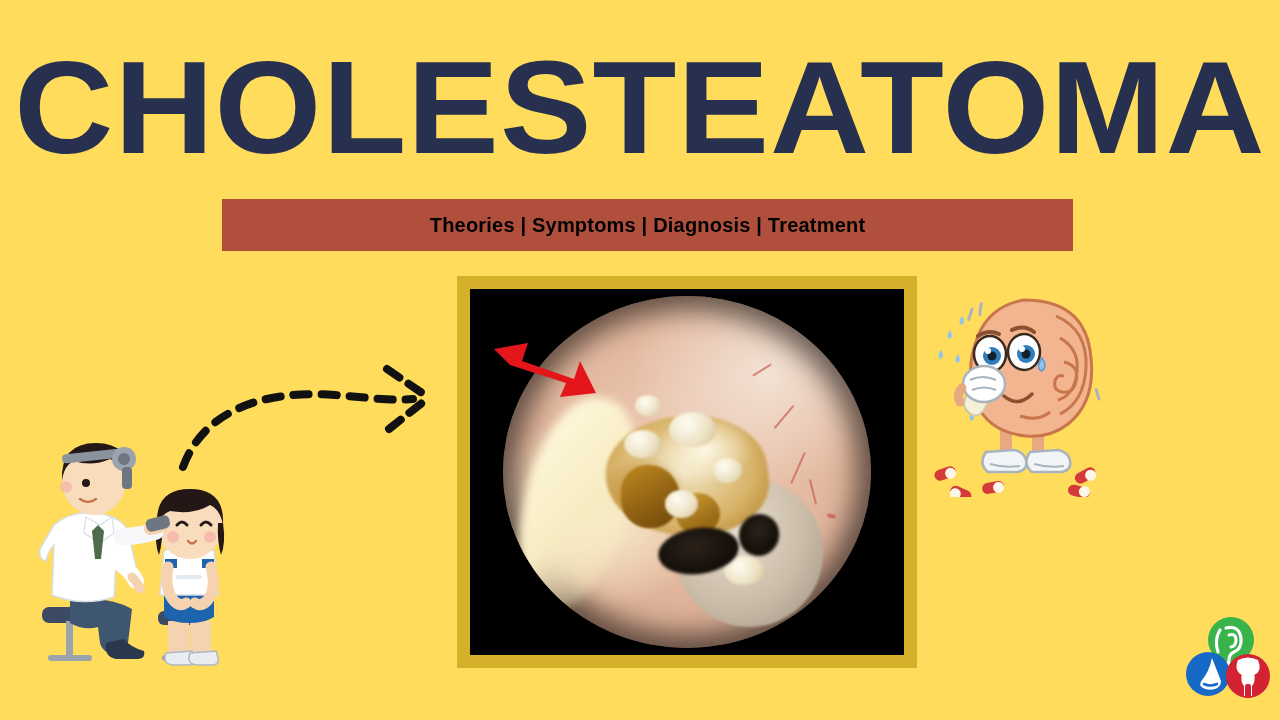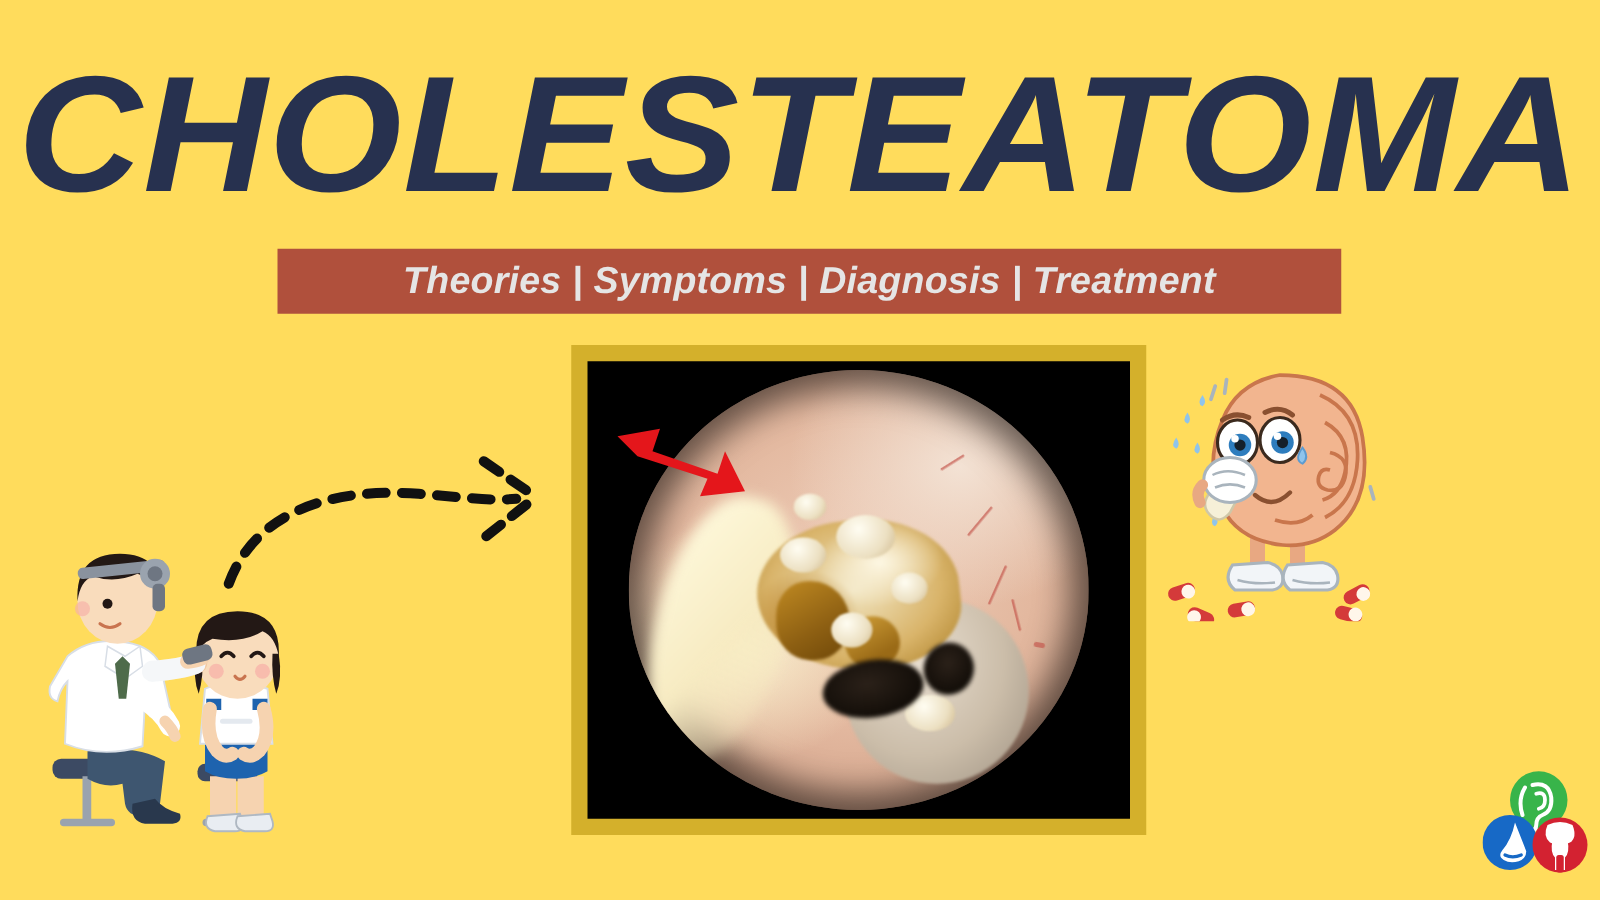--- a/index.html
+++ b/index.html
@@ -10,21 +10,20 @@
   body {
     font-family: "Liberation Sans", sans-serif;
   }
 
   #slide {
     position: relative;
     width: 1280px;
     height: 720px;
     overflow: hidden;
     background: #FFDC5C;
-    font-style: italic;
   }
 
   
   .title {
     position: absolute;
     left: 0;
     top: 42px;
     width: 1280px;
     text-align: center;
     font-family: "Liberation Sans", sans-serif;
@@ -46,22 +45,22 @@
     width: 851px;
     height: 52px;
     background: #B0503C;
     display: flex;
     align-items: center;
     justify-content: center;
   }
   .subtitle-text {
     font-family: "Liberation Sans", sans-serif;
     font-weight: bold;
-    font-size: 30px;
-    color: #e5e5e5;
+    font-size: 20px;
+    color: #000000;
     letter-spacing: 0.2px;
     white-space: nowrap;
   }
 
   
   .photo-frame {
     position: absolute;
     left: 457px;
     top: 276px;
     width: 460px;

